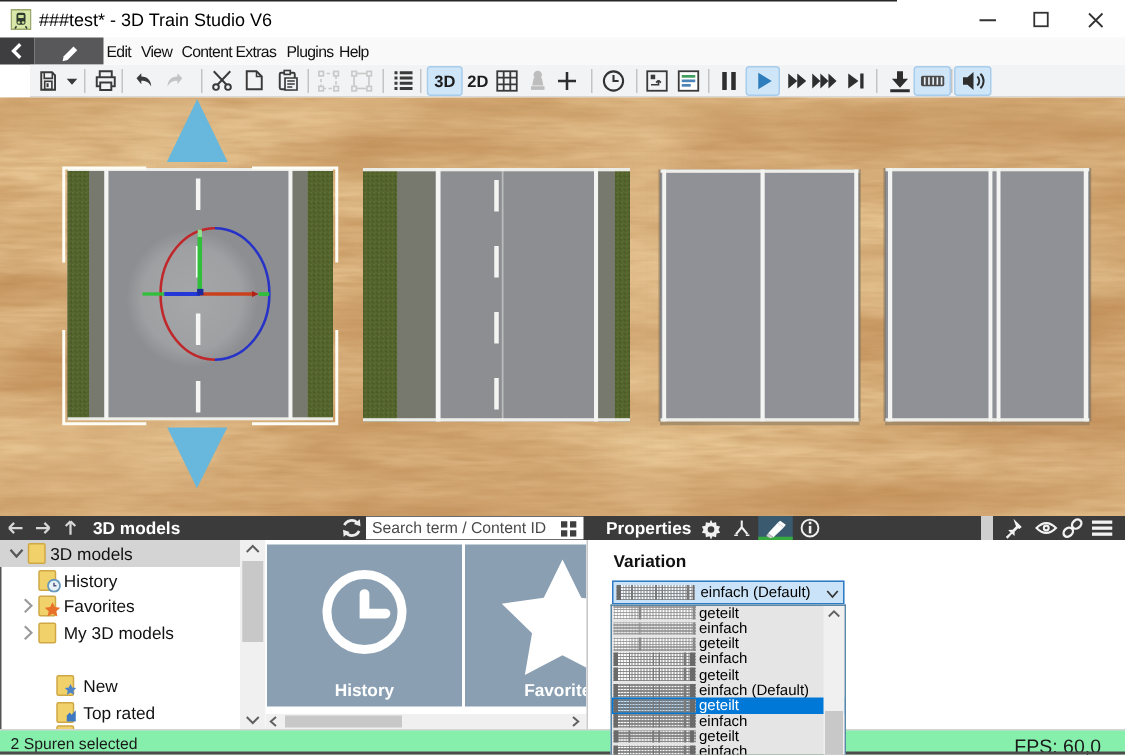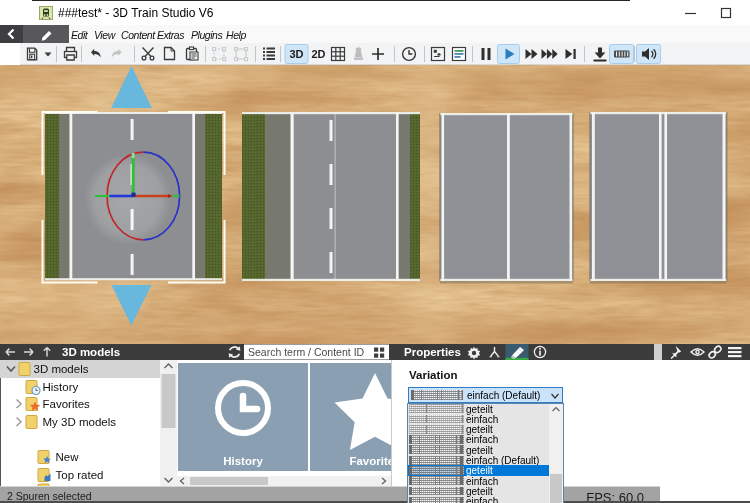--- a/index.html
+++ b/index.html
@@ -1,27 +1,27 @@
 <!DOCTYPE html>
 <html><head>
 <meta charset="utf-8">
 <style>
 * { margin:0; padding:0; box-sizing:border-box; }
 html,body { width:750px; height:503px; overflow:hidden; background:#fff;
   font-family:"Liberation Sans", sans-serif; }
 #win { position:relative; width:750px; height:503px; overflow:hidden; }
 .abs { position:absolute; }
-.titlebar { left:0; top:0; width:598px; height:25px; background:#fff; border-top:1px solid #262626;margin-left:32px; }
+.titlebar { left:0; top:0; width:598px; height:25px; background:#fff; border-top:1px solid #262626; }
 .menubar { left:0; top:25px; width:750px; height:18px; background:#f9f9f9; }
-.menuitem { position:absolute; top:3.5px; font-size:10.5px; color:#111; letter-spacing:-0.45px;font-style:italic; }
+.menuitem { position:absolute; top:3.5px; font-size:10.5px; color:#111; letter-spacing:-0.45px; }
 .toolbarwrap { left:0; top:43px; width:750px; height:22px;padding-left:20px; }
 .canvaswrap { left:0; top:65px; width:750px; height:279px; }
 .btoolbar { left:0; top:344px; width:750px; height:16px; }
 .panels { left:0; top:360px; width:750px; height:126px; background:#fff; }
-.statusbar { left:0; top:486px; width:660px; height:17px; background:#a3a3a3; border-top:1px solid #d4d4d4; }
+.statusbar { left:0; top:486px; width:750px; height:17px; background:#86efac; border-top:1px solid #d4d4d4; }
 .treerow { position:absolute; left:0; height:17.6px; display:flex; align-items:center; font-size:11.5px; color:#111; }
 .tile { position:absolute; top:3px; width:130px; height:107.5px; background:#8aa0b2; }
 .tilelabel { position:absolute; left:0; width:100%; text-align:center; bottom:3.5px; color:#fff; font-weight:bold; font-size:11.5px; }
 .ddrow { position:absolute; left:0; width:100%; height:10.3px; font-size:10px; color:#000; }
 .ddtext { position:absolute; left:58px; top:0px; }
 .thumb { position:absolute; left:1px; top:0.8px; width:55px; height:8.8px;
   background:
     repeating-linear-gradient(90deg, rgba(130,130,130,0.5) 0 1px, transparent 1px 2px),
     repeating-linear-gradient(0deg, rgba(125,125,125,0.85) 0 1px, rgba(255,255,255,0.75) 1px 2px); }
 .thumb-a { background:

